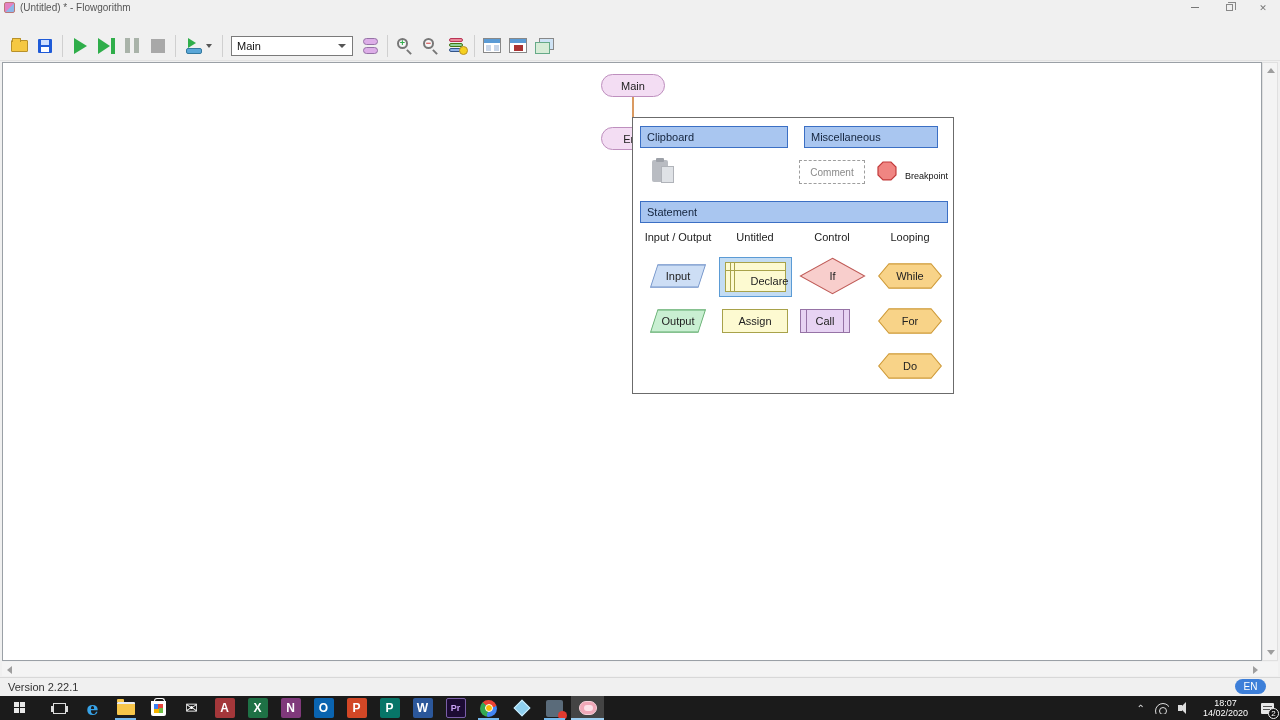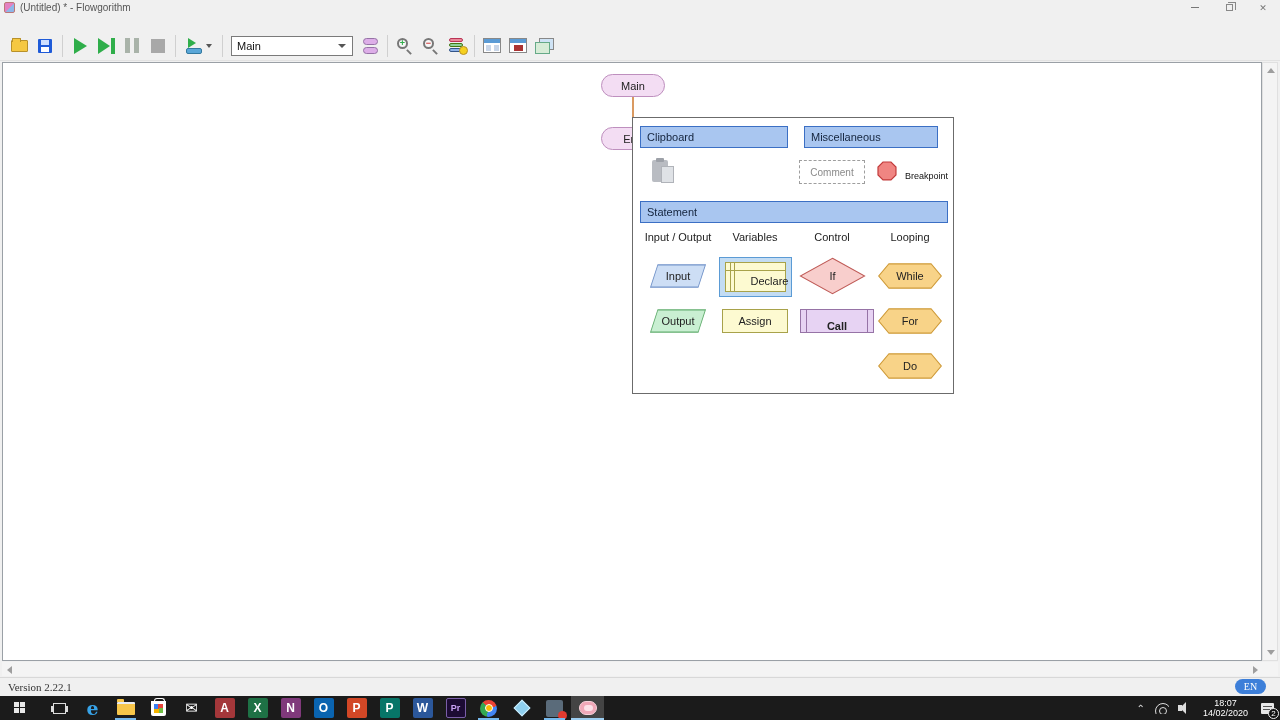--- a/index.html
+++ b/index.html
@@ -125,26 +125,26 @@
   .sh-do { left:245px; top:235px; width:64px; height:26px; }
 
   .declare-hl { position:absolute; left:86px; top:139px; width:73px; height:40px; background:#C3DCF3; border:1px solid #5B9BD5; }
   .declare-shape { position:absolute; left:5px; top:4px; width:61px; height:30px; background:#FDFAD1; border:1px solid #A8A24A; }
   .declare-shape .vline1, .declare-shape .vline2 { position:absolute; top:0; bottom:0; width:1px; background:#A8A24A; }
   .declare-shape .vline1 { left:4px; } .declare-shape .vline2 { left:8px; }
   .declare-shape .hline { position:absolute; left:0; right:0; top:7px; height:1px; background:#A8A24A; }
   .declare-shape .lbl { position:absolute; left:8px; right:0; top:8px; bottom:0; display:flex; align-items:center; justify-content:center; font-size:11px; color:#222;padding-left:20px; }
 
   .assign-shape { position:absolute; left:89px; top:191px; width:66px; height:24px; background:#FDFAD1; border:1px solid #A8A24A; display:flex; align-items:center; justify-content:center; font-size:11px; color:#222; }
-  .call-shape { position:absolute; left:167px; top:191px; width:74px; height:24px; background:#E7D3F3; border:1px solid #9673A6; display:flex; align-items:flex-end; justify-content:center; font-size:11px; color:#222;font-weight:bold; }
+  .call-shape { position:absolute; left:167px; top:191px; width:50px; height:24px; background:#E7D3F3; border:1px solid #9673A6; display:flex; align-items:center; justify-content:center; font-size:11px; color:#222; }
   .call-shape::before, .call-shape::after { content:""; position:absolute; top:0; bottom:0; width:1px; background:#9673A6; }
   .call-shape::before { left:5px; } .call-shape::after { right:5px; }
 
   
-  .statusbar { position:absolute; top:677px; left:0; width:1280px; height:19px; background:#f0f0f0; border-top:1px solid #d8d8d8; display:flex; align-items:center;font-family:Liberation Serif, serif; }
+  .statusbar { position:absolute; top:677px; left:0; width:1280px; height:19px; background:#f0f0f0; border-top:1px solid #d8d8d8; display:flex; align-items:center; }
   .status-version { font-size:11px; color:#333; padding-left:8px; }
   .lang-badge { position:absolute; right:14px; top:1px; width:31px; height:15px; background:#3d7fd9; color:#fff; border-radius:8px; font-size:10px; display:flex; align-items:center; justify-content:center; z-index:9; }
 
   
   .taskbar { position:absolute; top:696px; left:0; width:1280px; height:24px; background:#1b1b1b; display:flex; align-items:stretch; }
   .start-btn { width:40px; display:flex; align-items:center; justify-content:center; }
   .win-logo { width:12px; height:12px; display:grid; grid-template-columns:5px 5px; grid-template-rows:5px 5px; gap:1px; }
   .win-logo span { background:#e8e8e8; }
   .search-box { width:222px; background:#2d2d2d; border:1px solid #3c3c3c; display:flex; align-items:center; }
   .search-glyph { position:relative; width:12px; height:12px; margin:0 8px 0 12px; }
@@ -328,21 +328,21 @@
             <svg viewBox="0 0 20 20">
                 <polygon points="6,1 14,1 19,6 19,14 14,19 6,19 1,14 1,6" fill="#F08582" stroke="#C23B3B" stroke-width="1.2"></polygon>
               </svg>
           </span>
           <span class="breakpoint-label">Breakpoint</span>
         </div>
 
         <div class="sec-header hdr-statement">Statement</div>
 
         <div class="col-label" style="left:45px">Input / Output</div>
-        <div class="col-label" style="left:122px">Variables</div>
+        <div class="col-label" style="left:122px">Untitled</div>
         <div class="col-label" style="left:199px">Control</div>
         <div class="col-label" style="left:277px">Looping</div>
 
         <div class="shape sh-input">
           <svg viewBox="0 0 100 30" preserveAspectRatio="none">
               <polygon points="14,1 99,1 86,29 1,29" fill="#CDDEF5" stroke="#7293C9" stroke-width="1.5"></polygon>
             </svg>
           <span class="lbl">Input</span>
         </div>
 

